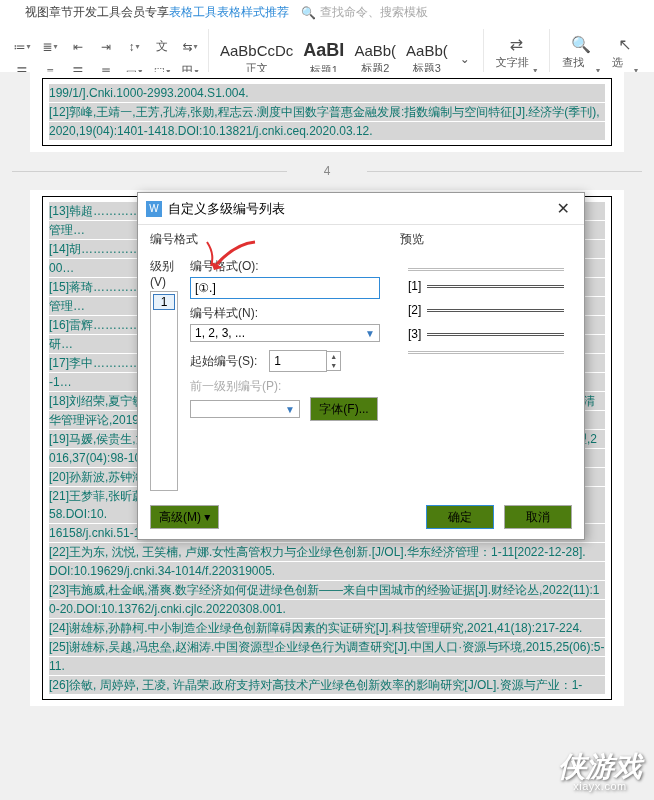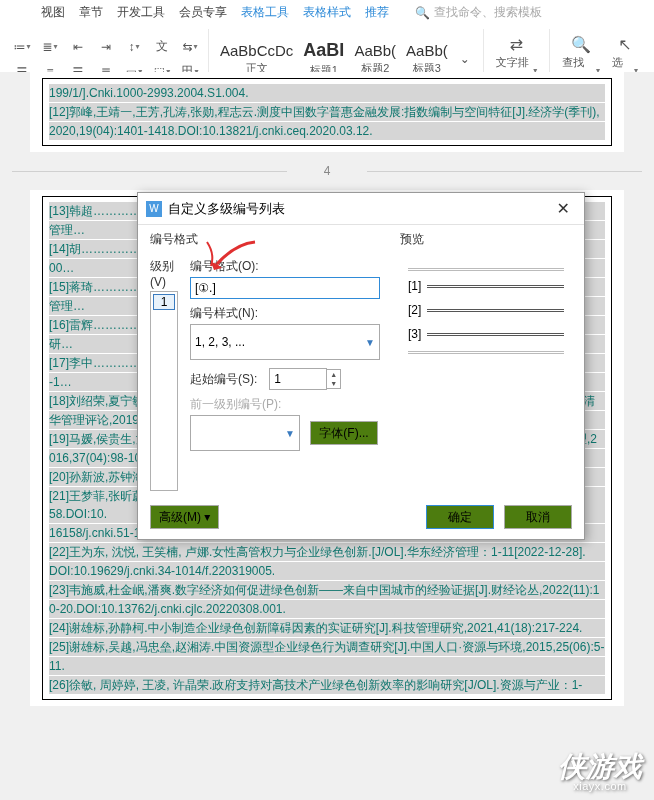--- a/index.html
+++ b/index.html
@@ -1,18 +1,18 @@
 <!DOCTYPE html>
 <html><head>
 <meta charset="utf-8">
 <style>
 * { box-sizing: border-box; margin: 0; padding: 0; font-family: "Microsoft YaHei", sans-serif; }
 body { width: 654px; height: 800px; background: #fff; overflow: hidden; position: relative; font-size: 12px; }
 
-.menubar { display: flex; gap: 14px; padding: 4px 25px; font-size: 12px; color: #444; align-items: center; margin-left: 16px; }
+.menubar { display: flex; padding: 4px 25px; font-size: 12px; color: #444; align-items: center; }
 .menubar .tab { cursor: default; }
 .menubar .tab.blue { color: #2f8bd8; }
 .menubar .search { margin-left: 12px; color: #aaa; font-size: 12px; display: flex; align-items: center; gap: 4px; }
 
 .ribbon { display: flex; align-items: center; padding: 4px 4px 6px; border-bottom: 1px solid #e2e2e2; }
 .ribbon-group { display: flex; align-items: center; padding: 0 6px; border-right: 1px solid #e8e8e8; height: 60px; }
 .ribbon-group:last-child { border-right: none; }
 
 .icon-col { display: flex; flex-direction: column; gap: 3px; }
 .icon-row { display: flex; gap: 4px; }
@@ -46,21 +46,21 @@
 
 .dialog-body { display: flex; padding: 6px 12px; gap: 20px; }
 .left-pane, .right-pane { flex: 1; }
 .section-label { font-size: 12px; color: #333; margin-bottom: 4px; }
 .field-label { font-size: 12px; color: #333; margin: 6px 0 2px; }
 .level-area { display: flex; gap: 12px; }
 .level-list { width: 28px; height: 200px; border: 1px solid #b0b0b0; background: #fff; padding: 2px; }
 .level-item { border: 1px solid #3a7bbf; background: #e8f2fb; text-align: center; font-size: 12px; }
 .fields { flex: 1; }
 .text-input { width: 190px; height: 22px; border: 1px solid #2f8bd8; padding: 2px 4px; font-size: 12px; }
-.combo { width: 190px; height: 36px; border: 1px solid #aaa; padding: 2px 4px; font-size: 12px; display: flex; align-items: center; justify-content: space-between; background: #fff; }
+.combo { width: 190px; height: 18px; border: 1px solid #aaa; padding: 2px 4px; font-size: 12px; display: flex; align-items: center; justify-content: space-between; background: #fff; }
 .combo .arrow { color: #3a7bbf; font-size: 10px; }
 .spin { display: inline-flex; align-items: center; }
 .spin input { width: 58px; height: 22px; border: 1px solid #aaa; padding: 2px 4px; font-size: 12px; }
 .spin-btns { display: flex; flex-direction: column; border: 1px solid #aaa; border-left: none; }
 .spin-btns span { font-size: 7px; line-height: 9px; padding: 0 3px; color: #555; }
 .disabled { color: #aaa; }
 .btn { min-width: 68px; height: 24px; border: 1px solid #aaa; background: #4d7c0f; font-size: 12px; display: inline-flex; align-items: center; justify-content: center; padding: 0 8px; }
 .btn.primary { border-color: #2f8bd8; }
 
 .preview { border: none; height: 150px; padding: 8px 0; }

